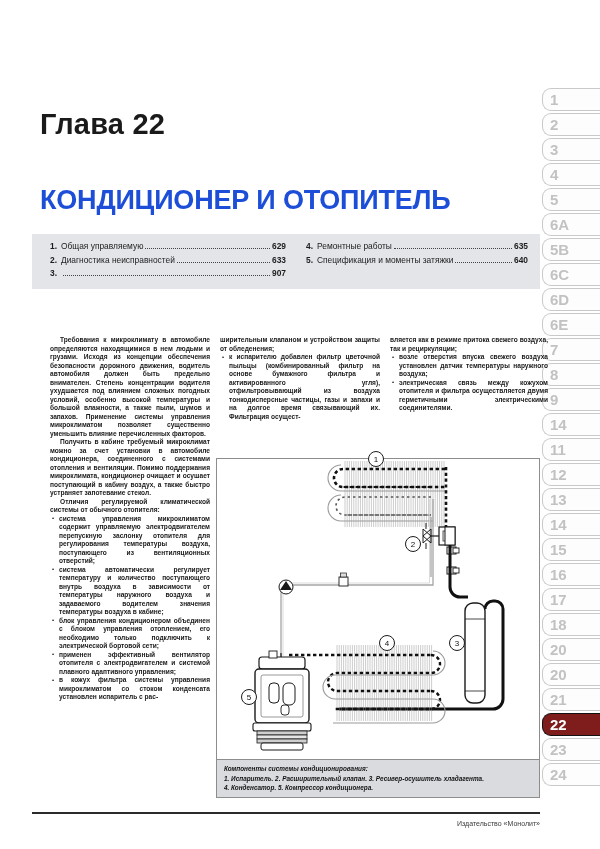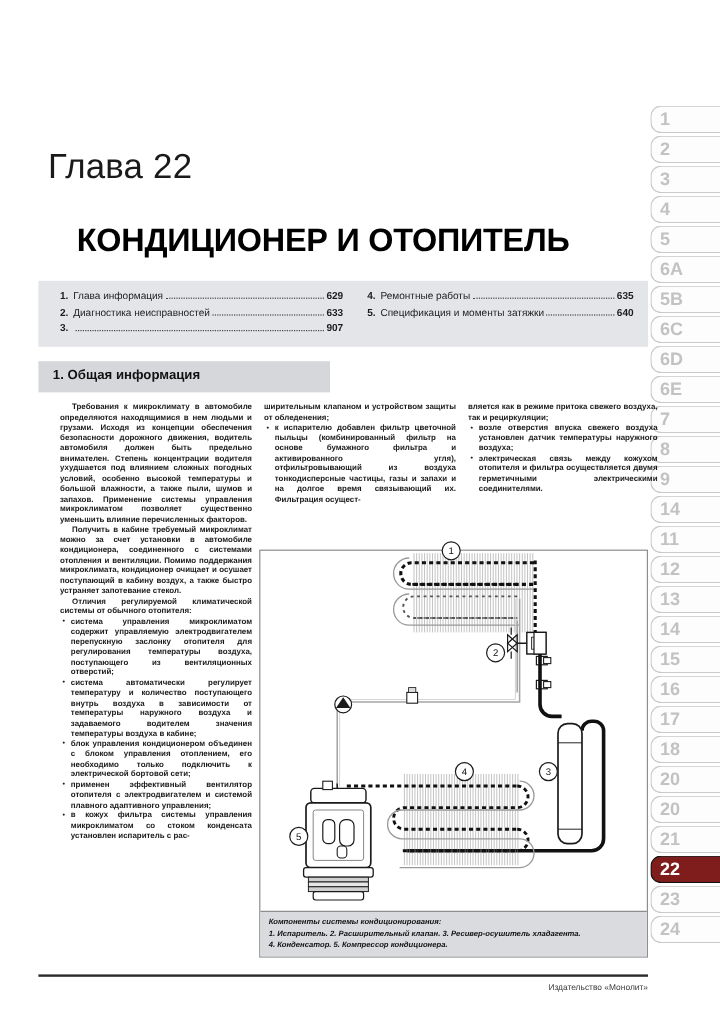--- a/index.html
+++ b/index.html
@@ -29,30 +29,29 @@
     padding-left:7px;
     box-sizing:border-box;
     letter-spacing:0px;
   }
   .tab.active{
     background:#7f1d1d;color:#ffffff;border-color:#111111;
   }
 
   
   .chapter{
-    position:absolute;left:40px;top:123px;
-    font-size:29px;font-weight:400;color:#1a1a1a;
+    position:absolute;left:40px;top:108px;
+    font-size:29px;font-weight:700;color:#1a1a1a;
     letter-spacing:0.2px;
   }
   .title{
     position:absolute;left:40px;top:185px;
-    font-size:27px;font-weight:800;color:#000000;
+    font-size:27px;font-weight:800;color:#1d4ed8;
     letter-spacing:-0.2px;
     white-space:nowrap;
-    margin-left:24px;
   }
 
   
   .toc{
     position:absolute;left:32px;top:234px;
     width:508px;height:55px;
     background:#e3e5e8;
   }
   .toc-inner{
     position:absolute;left:0;top:0;right:0;bottom:0;
@@ -180,21 +179,21 @@
     </div>
 
   <div class="chapter">Глава 22</div>
   <div class="title">КОНДИЦИОНЕР И ОТОПИТЕЛЬ</div>
 
   <div class="toc">
     <div class="toc-inner">
       <div class="toc-col left" id="toc-left">
           <div class="toc-row">
             <span class="toc-num">1.</span>
-            <span class="toc-label">Глава информация</span>
+            <span class="toc-label">Общая управляемую</span>
             <span class="toc-dots"></span>
             <span class="toc-page">629</span>
           </div>
           <div class="toc-row">
             <span class="toc-num">2.</span>
             <span class="toc-label">Диагностика неисправностей</span>
             <span class="toc-dots"></span>
             <span class="toc-page">633</span>
           </div>
           <div class="toc-row">
@@ -213,23 +212,20 @@
           <div class="toc-row">
             <span class="toc-num">5.</span>
             <span class="toc-label">Спецификация и моменты затяжки</span>
             <span class="toc-dots"></span>
             <span class="toc-page">640</span>
           </div>
         </div>
     </div>
   </div>
 
-  <div class="secbar">
-    <span>1. Общая информация</span>
-  </div>
 
   <div class="cols">
     <div class="col" id="col1">
         <p>Требования к микроклимату в автомобиле определяются находящимися в нем людьми и грузами. Исходя из концепции обеспечения безопасности дорожного движения, водитель автомобиля должен быть предельно внимателен. Степень концентрации водителя ухудшается под влиянием сложных погодных условий, особенно высокой температуры и большой влажности, а также пыли, шумов и запахов. Применение системы управления микроклиматом позволяет существенно уменьшить влияние перечисленных факторов.</p>
         <p>Получить в кабине требуемый микроклимат можно за счет установки в автомобиле кондиционера, соединенного с системами отопления и вентиляции. Помимо поддержания микроклимата, кондиционер очищает и осушает поступающий в кабину воздух, а также быстро устраняет запотевание стекол.</p>
         <p>Отличия регулируемой климатической системы от обычного отопителя:</p>
         <p class="bul">система управления микроклиматом содержит управляемую электродвигателем перепускную заслонку отопителя для регулирования температуры воздуха, поступающего из вентиляционных отверстий;</p>
         <p class="bul">система автоматически регулирует температуру и количество поступающего внутрь воздуха в зависимости от температуры наружного воздуха и задаваемого водителем значения температуры воздуха в кабине;</p>
         <p class="bul">блок управления кондиционером объединен с блоком управления отоплением, его необходимо только подключить к электрической бортовой сети;</p>
         <p class="bul">применен эффективный вентилятор отопителя с электродвигателем и системой плавного адаптивного управления;</p>

